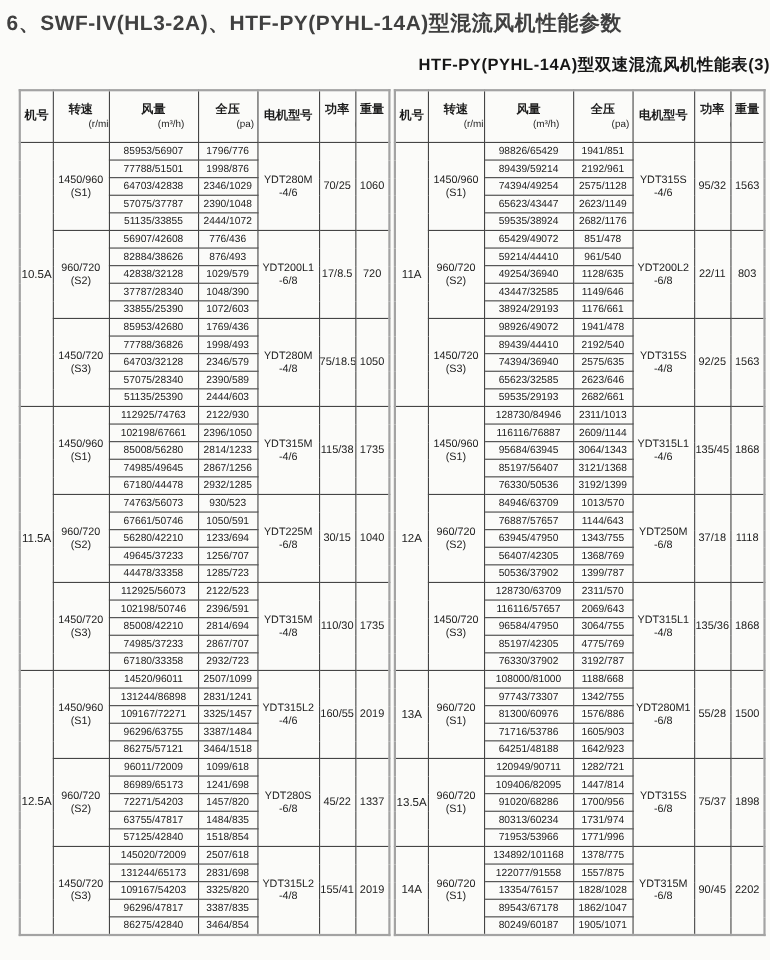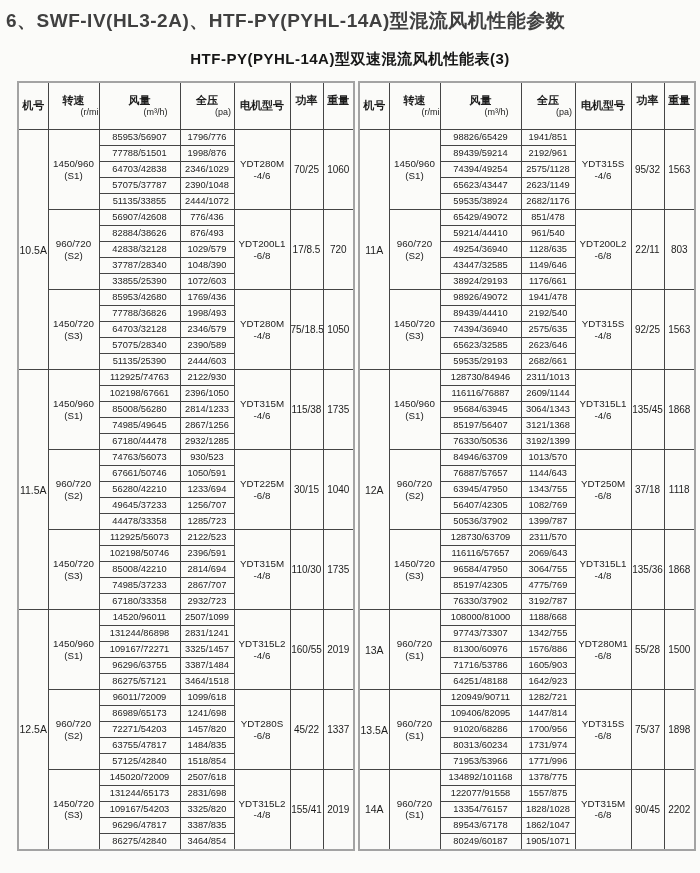--- a/index.html
+++ b/index.html
@@ -9,21 +9,21 @@
     font-family:"Liberation Sans","DejaVu Sans",sans-serif;
     color:#1c1c1c;
     -webkit-font-smoothing:antialiased;
   }
   .page{width:700px;height:873px;overflow:hidden;}
   .title{
     font-size:19px;font-weight:bold;letter-spacing:0.5px;
     margin:8px 0 0 6px;color:#404040;
   }
   .subtitle{
-    font-size:15px;font-weight:bold;text-align:center;
+    font-size:15px;font-weight:bold;text-align:right;
     margin:16px 0 12px 0;color:#161616;letter-spacing:0.5px;
   }
   .tables{display:flex;gap:3px;padding-left:17px;}
   table{
     border-collapse:collapse;table-layout:fixed;
     width:331px;border:2px solid #a3a3a3;
   }
   th,td{
     border:1px solid #454545;
     text-align:center;vertical-align:middle;
@@ -546,21 +546,21 @@
             <tr>
               <td class="flow">76887/57657</td>
               <td class="pressure">1144/643</td>
             </tr>
             <tr>
               <td class="flow">63945/47950</td>
               <td class="pressure">1343/755</td>
             </tr>
             <tr>
               <td class="flow">56407/42305</td>
-              <td class="pressure">1082/769</td>
+              <td class="pressure">1368/769</td>
             </tr>
             <tr>
               <td class="flow">50536/37902</td>
               <td class="pressure">1399/787</td>
             </tr>
             <tr>
               <td class="speed" rowspan="5">
                 <span class="cell-line">1450/720</span>
                 <span class="cell-line">(S3)</span>
               </td>

